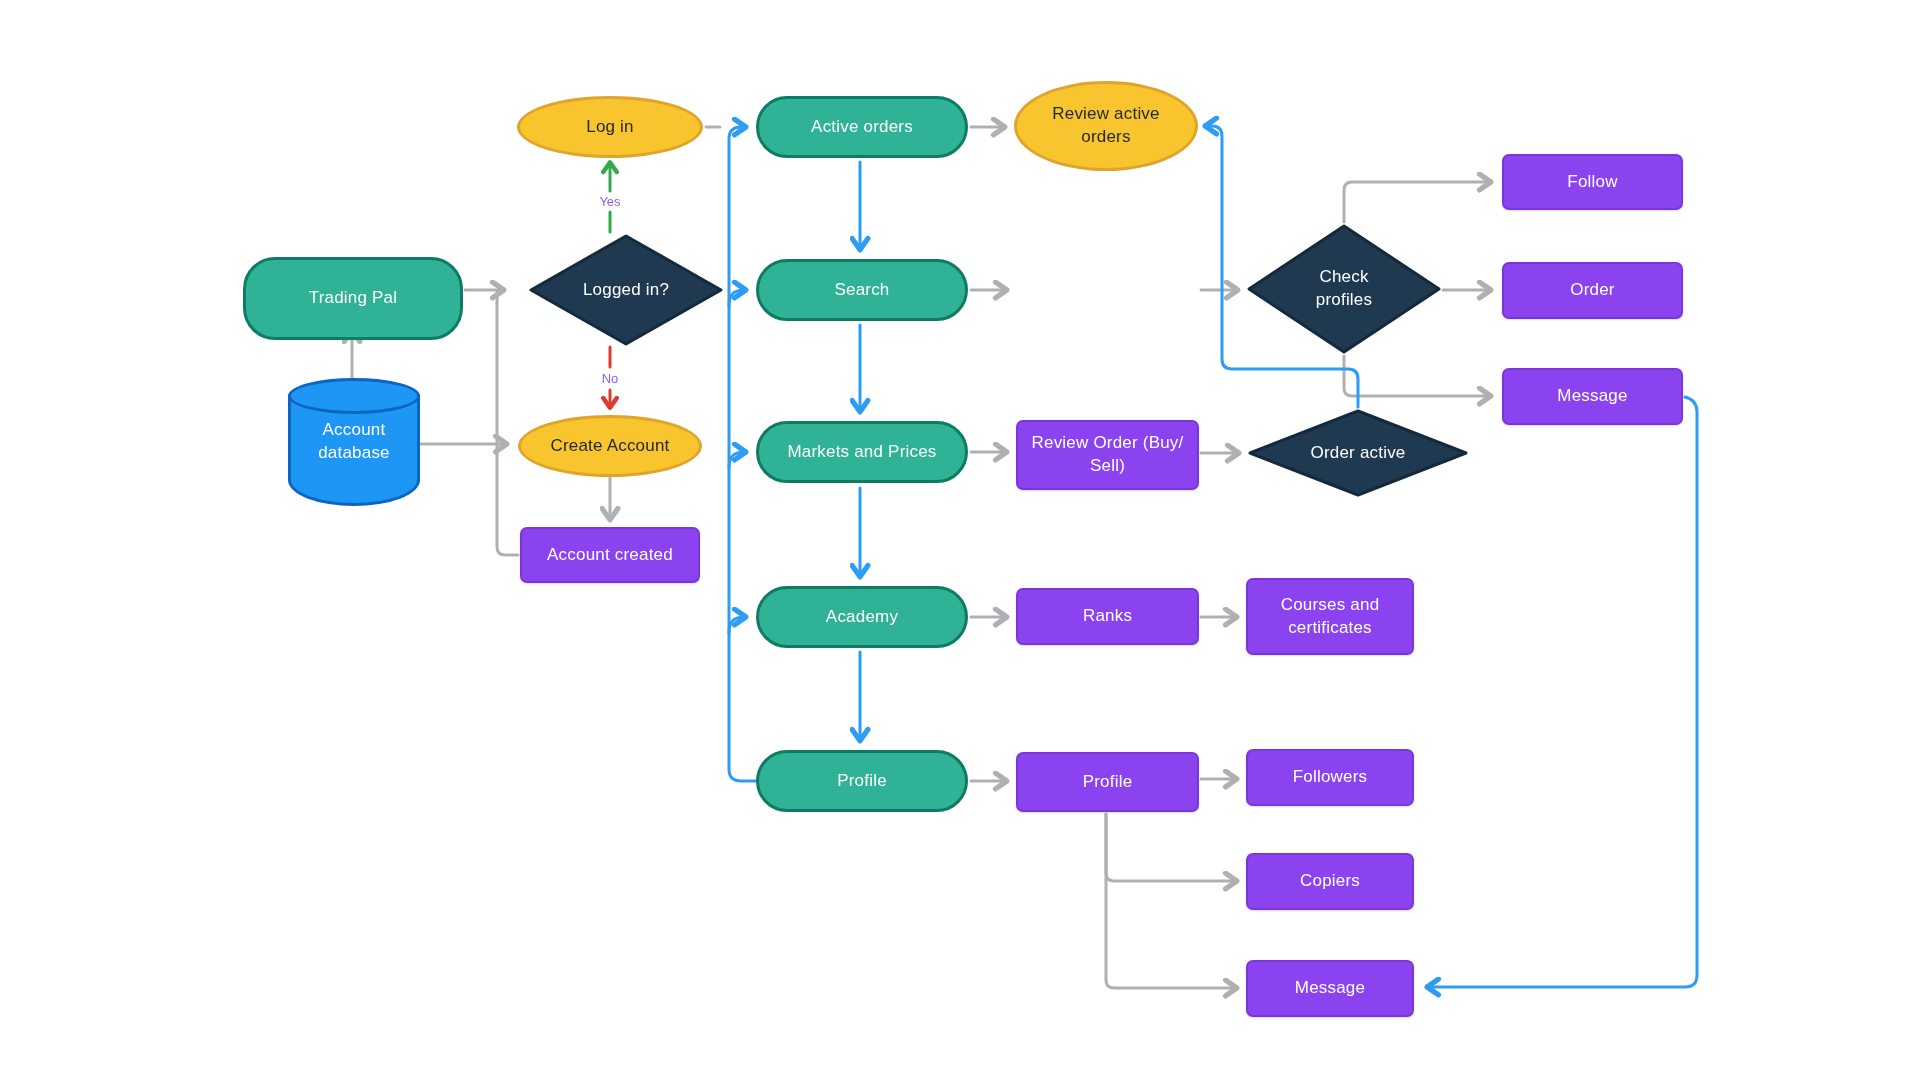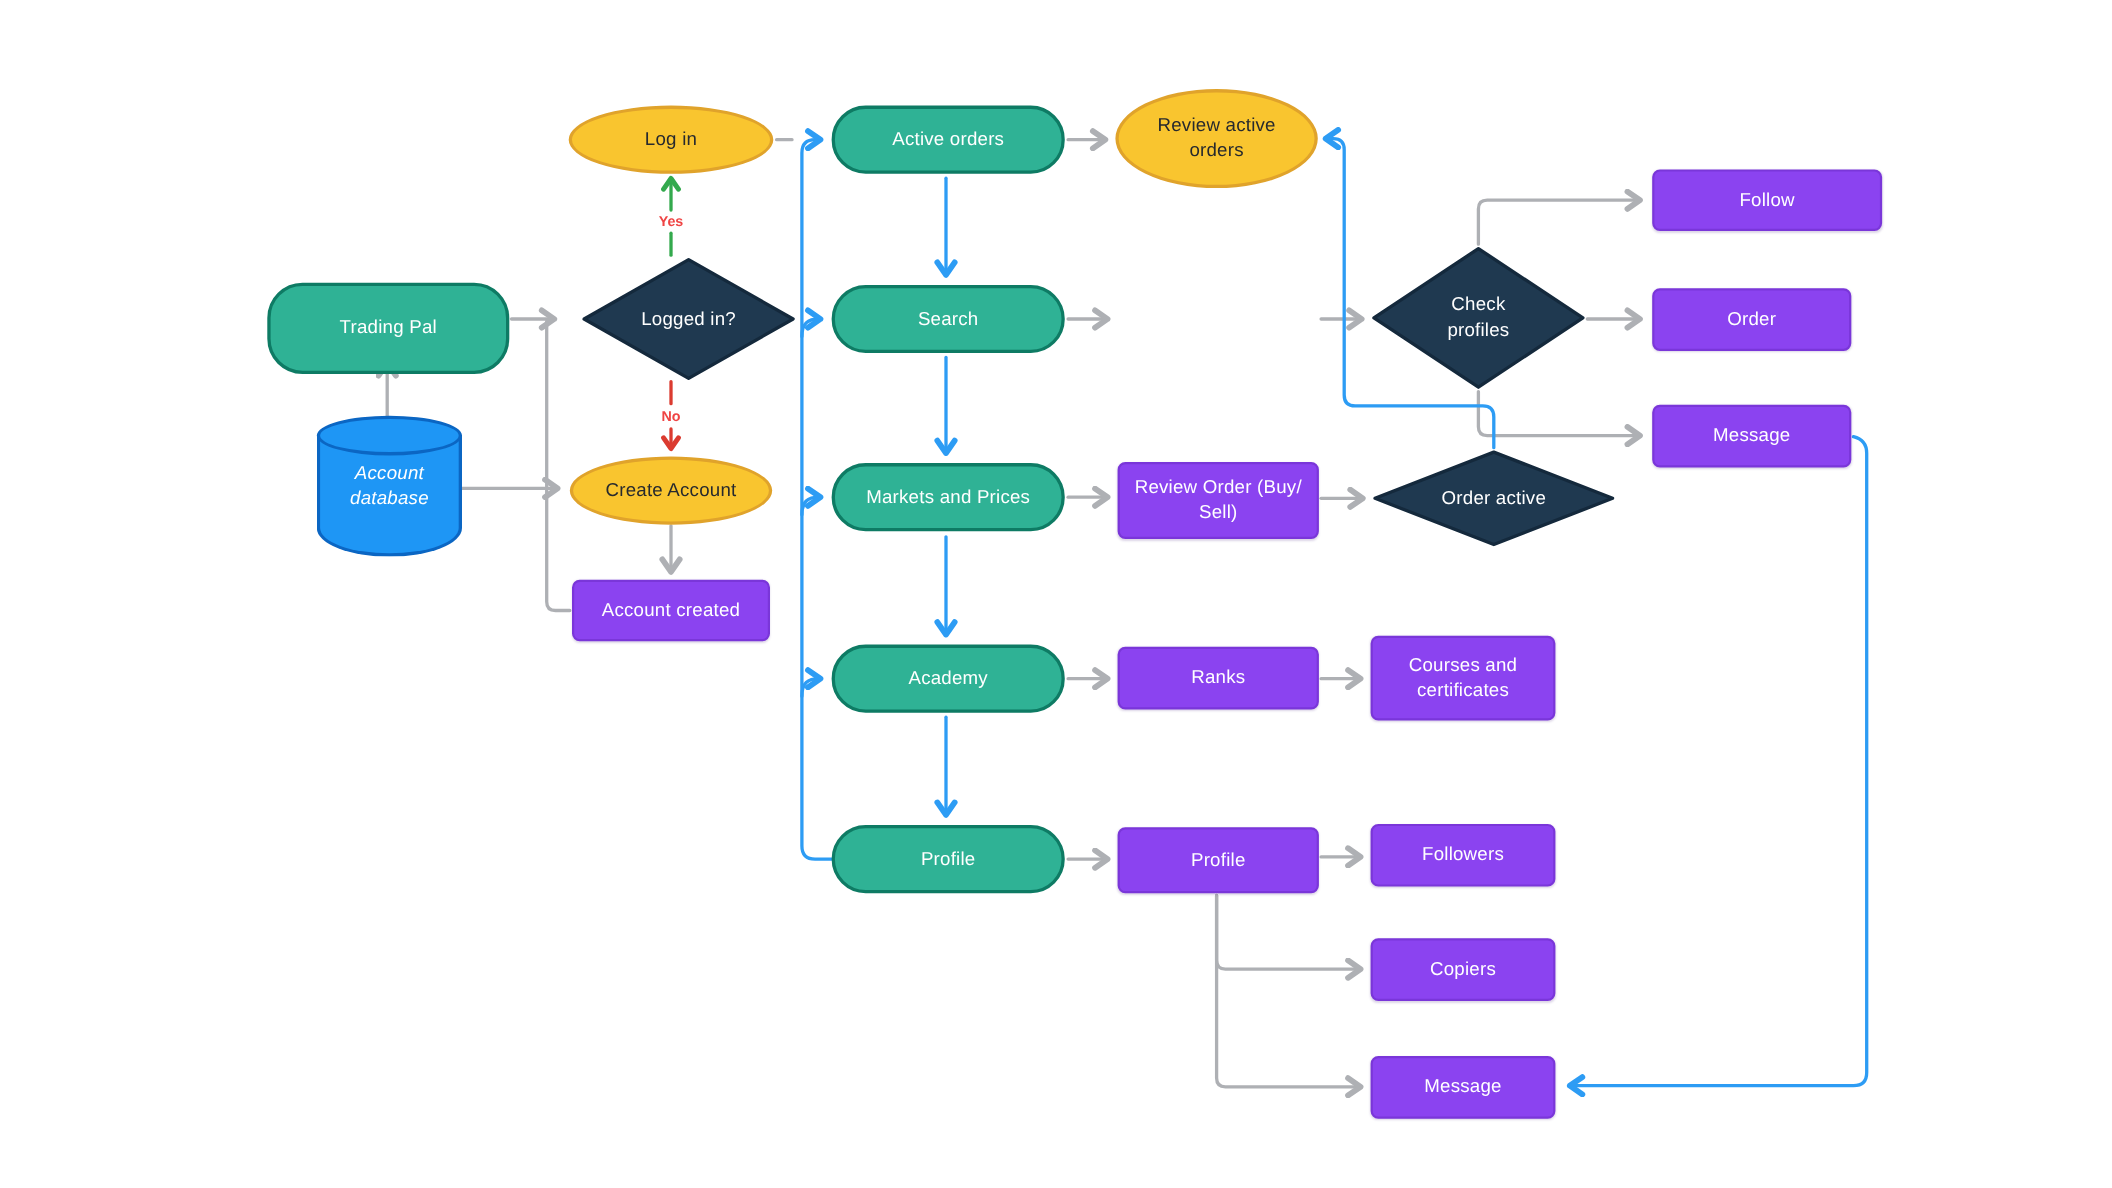--- a/index.html
+++ b/index.html
@@ -23,30 +23,30 @@
   }
   .node span{white-space:pre-line;line-height:1.35;pointer-events:none;position:relative;z-index:2;}
   .pill{background:var(--teal);border:3px solid var(--teal-border);border-radius:32px;}
   .rect{background:var(--purple);border:2px solid var(--purple-border);border-radius:7px;
         box-shadow:0 1px 2px rgba(60,20,120,.18);}
   .ellipse{background:var(--yellow);border:3px solid var(--yellow-border);border-radius:50%;
            color:var(--text-on-yellow);}
   .diamond{background:none;border:none;}
   .diamond svg{position:absolute;inset:0;z-index:1;}
 
-  .cylinder{background:none;border:none;font-style:italic;}
+  .cylinder{background:none;border:none;}
   .cyl-body{position:absolute;left:0;right:0;top:17px;bottom:0;background:var(--db-blue);
             border:3px solid var(--db-blue-border);border-top:none;box-sizing:border-box;
             border-radius:0 0 66px 66px / 0 0 26px 26px;z-index:0;}
   .cyl-top{position:absolute;left:0;right:0;top:0;height:36px;background:var(--db-blue);
            border:3px solid var(--db-blue-border);box-sizing:border-box;border-radius:50%;z-index:1;}
 
   .edge-label{
     position:absolute;transform:translate(-50%,-50%);
-    font-size:13px;color:#ef4444;font-weight:700;z-index:3;
+    font-size:13px;color:#8b5cf6;font-weight:400;z-index:3;
   }
 </style>
 </head>
 <body>
 
 <div class="stage">
 
   <svg class="edges" width="1920" height="1080" viewBox="0 0 1920 1080">
     <defs>
       <marker id="ah-gray" viewBox="0 0 12 12" refX="8.5" refY="6" markerWidth="7" markerHeight="7" orient="auto" markerUnits="strokeWidth">
@@ -185,21 +185,21 @@
   <div class="node rect" style="left:1246px;top:749px;width:168px;height:57px">
     <span>Followers</span>
   </div>
   <div class="node rect" style="left:1246px;top:853px;width:168px;height:57px">
     <span>Copiers</span>
   </div>
   <div class="node rect" style="left:1246px;top:960px;width:168px;height:57px">
     <span>Message</span>
   </div>
 
-  <div class="node rect" style="left:1502px;top:154px;width:209px;height:56px">
+  <div class="node rect" style="left:1502px;top:154px;width:181px;height:56px">
     <span>Follow</span>
   </div>
   <div class="node rect" style="left:1502px;top:262px;width:181px;height:57px">
     <span>Order</span>
   </div>
   <div class="node rect" style="left:1502px;top:368px;width:181px;height:57px">
     <span>Message</span>
   </div>
 
   <span class="edge-label" style="left:610px;top:201px">Yes</span>

